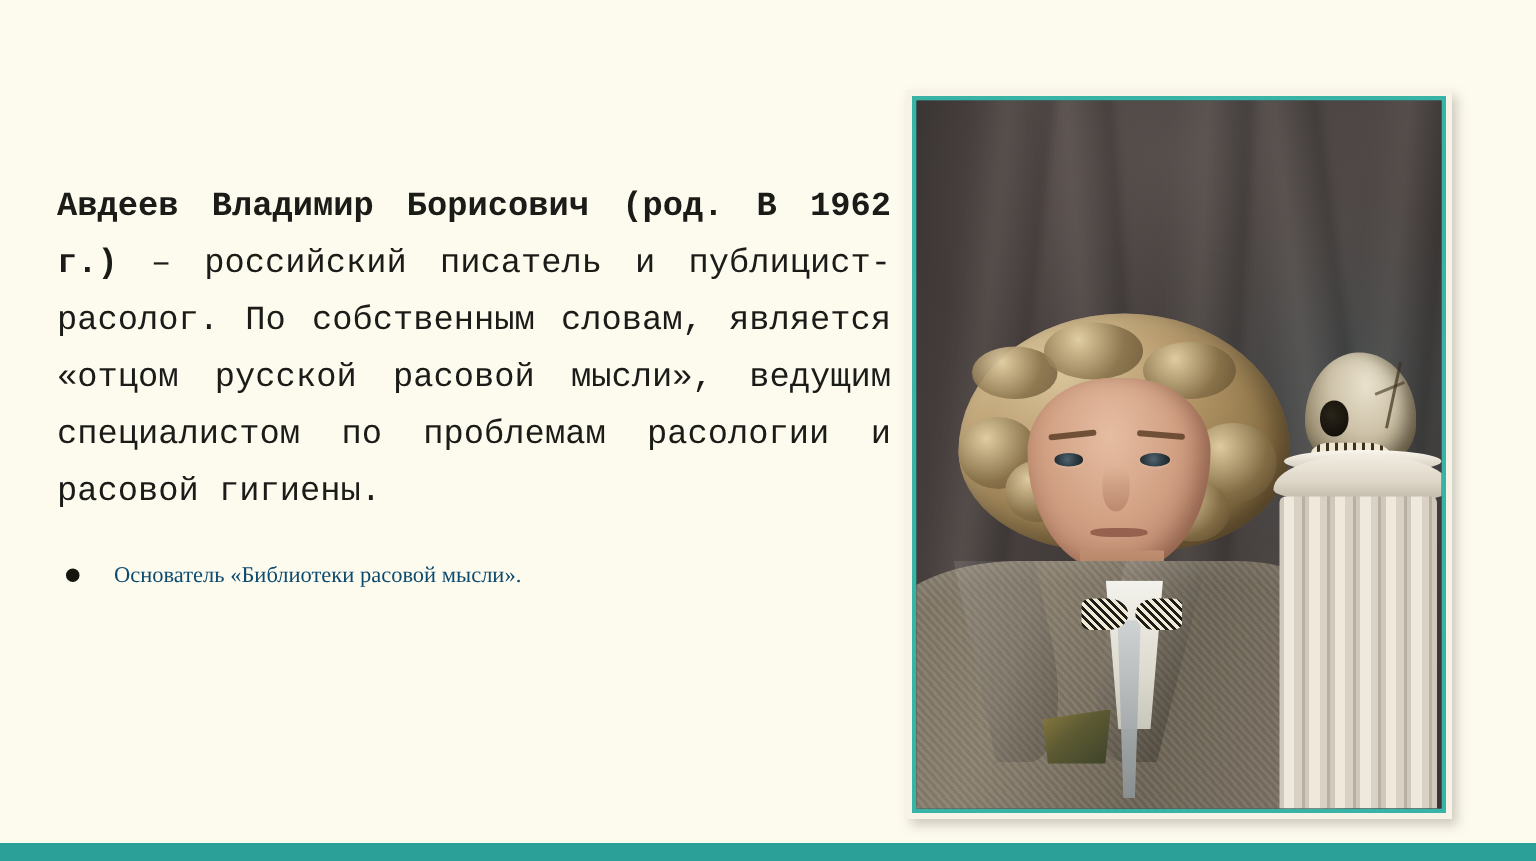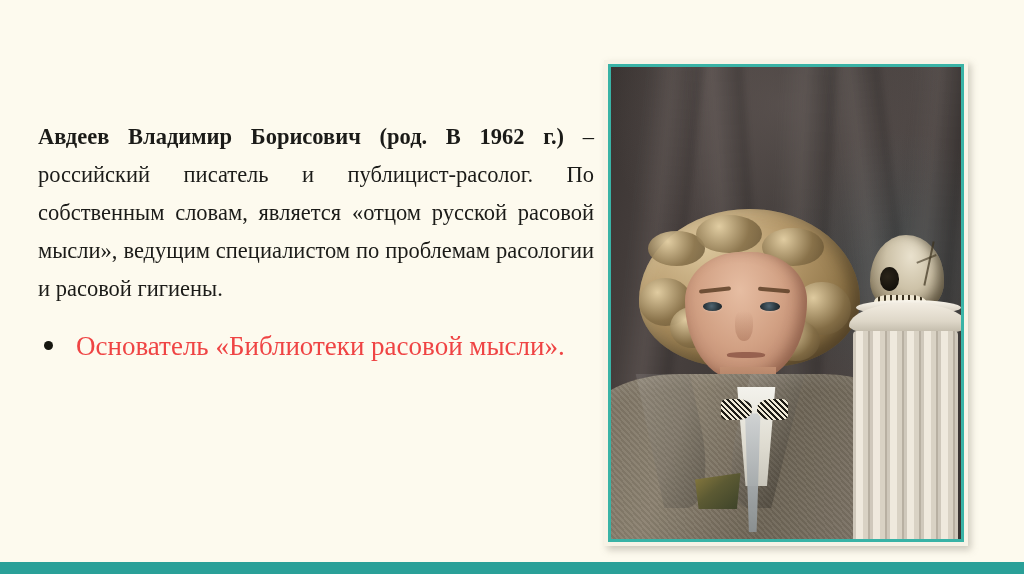--- a/index.html
+++ b/index.html
@@ -23,36 +23,37 @@
     top: 118px;
     width: 556px;
   }
   .para {
     text-align: justify;
     text-justify: inter-word;
     font-size: 22.5px;
     line-height: 38px;
     color: #1b1b18;
     margin: 0 0 4px 0;
+    font-family: Liberation Mono, monospace;
   }
   .para .lead {
     font-weight: bold;
   }
   .bullets {
     list-style: none;
     margin: 20px 0 0 0;
     padding: 0;
   }
   .bullets li {
     position: relative;
     padding-left: 38px;
     margin-bottom: 22px;
-    font-size: 27px;
+    font-size: 15px;
     line-height: 36px;
-    color: #ef4444;
+    color: #0c4a6e;
     text-align: justify;
   }
   .bullets li .bullet-dot {
     position: absolute;
     left: 6px;
     top: 13px;
     width: 9px;
     height: 9px;
     border-radius: 50%;
     background: #16160f;

